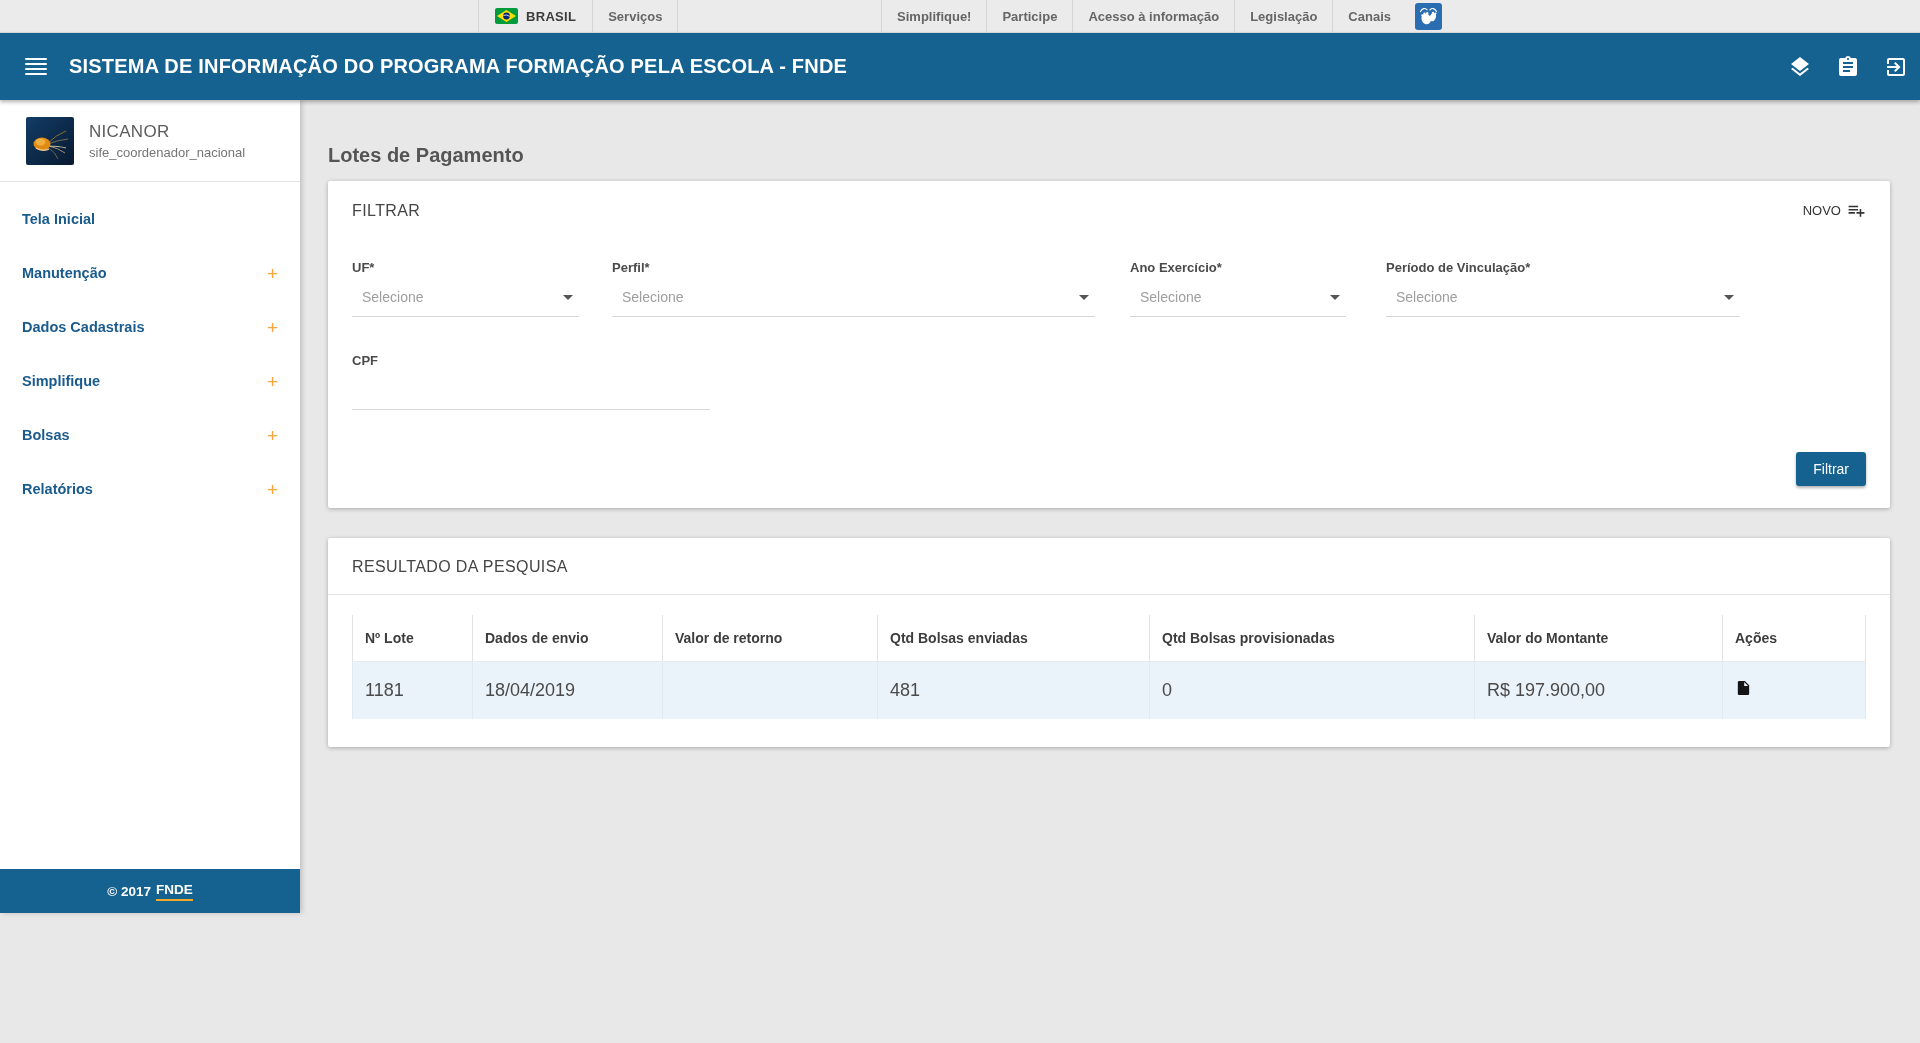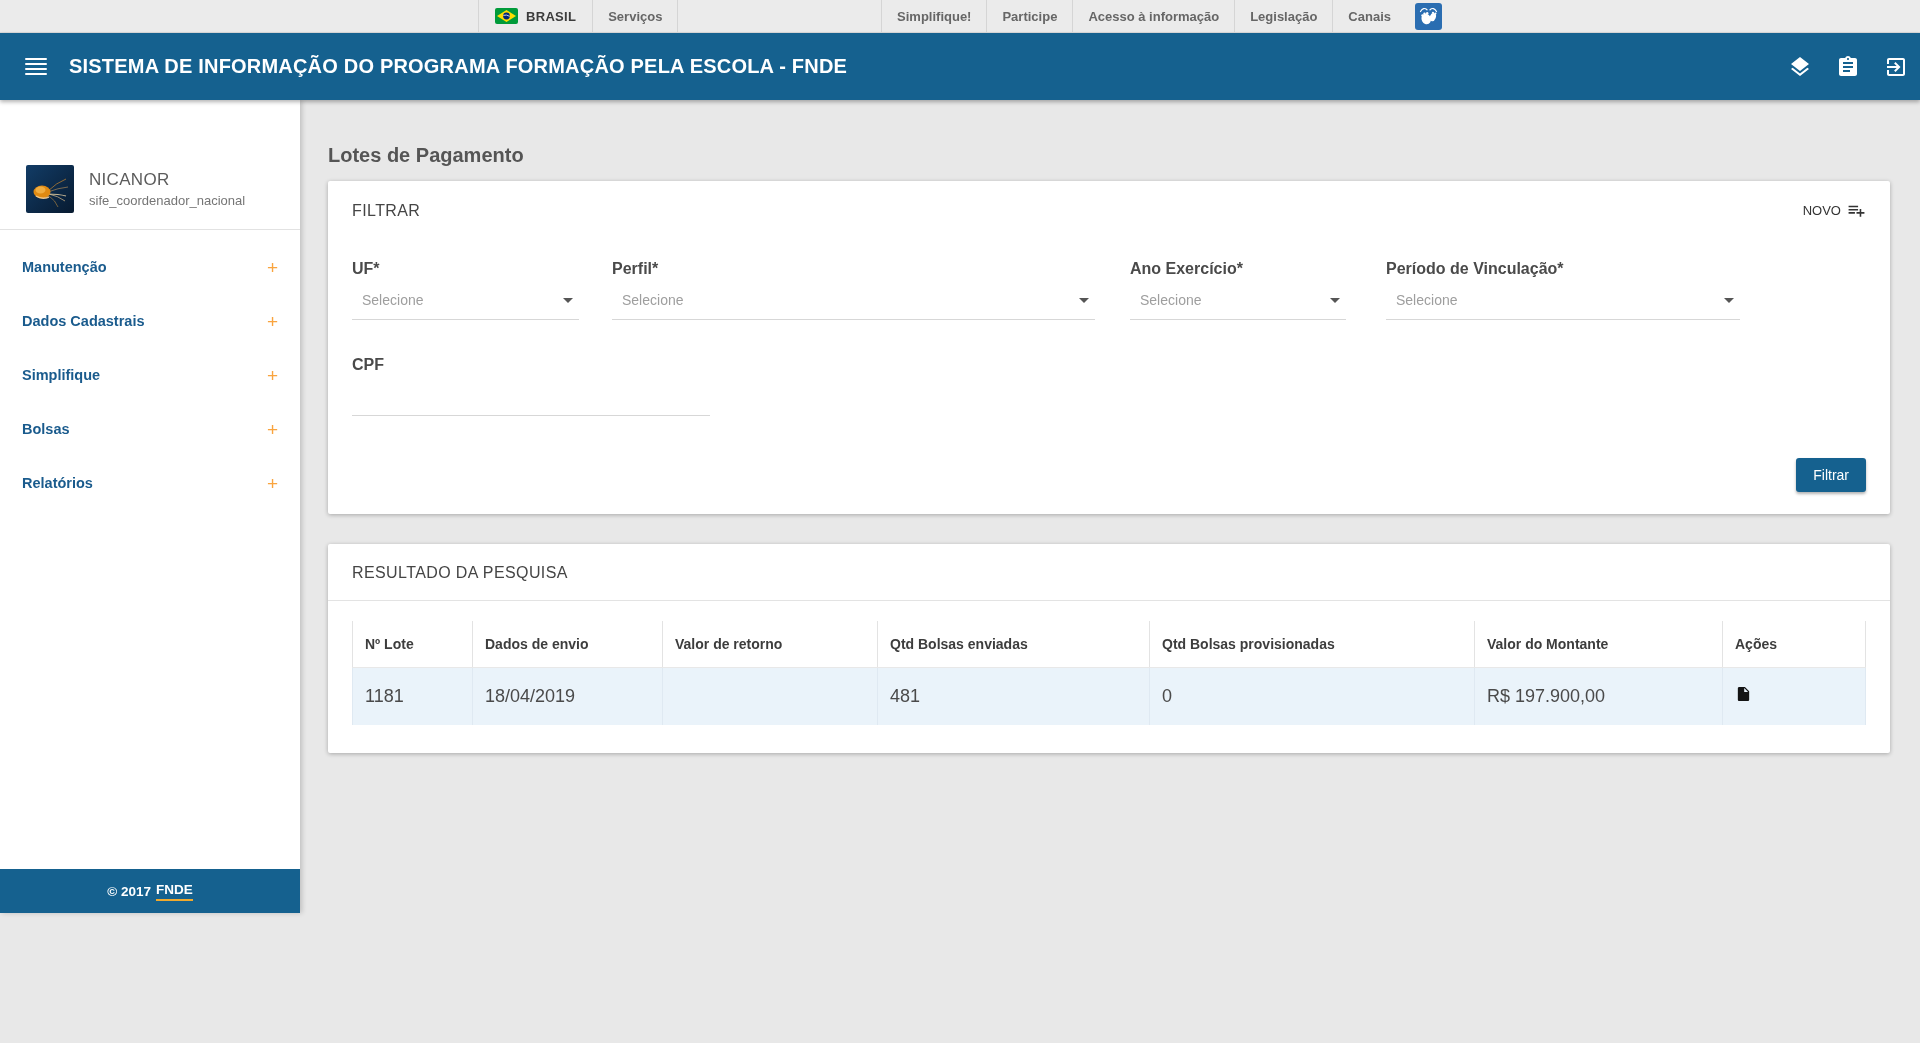--- a/index.html
+++ b/index.html
@@ -20,42 +20,42 @@
   .appbar { height:67px; background:#15618f; display:flex; align-items:center; box-shadow:0 2px 4px rgba(0,0,0,.3); position:relative; z-index:5; }
   .hamburger { width:22px; margin-left:25px; cursor:pointer; display:flex; flex-direction:column; gap:2.5px; }
   .hamburger span { display:block; height:2.6px; background:#fff; border-radius:1px; }
   .app-title { color:#fff; font-size:20px; font-weight:700; margin-left:22px; letter-spacing:.2px; }
   .appbar-icons { margin-left:auto; margin-right:12px; display:flex; align-items:center; gap:24px; }
   .appbar-icons svg { display:block; cursor:pointer; }
 
   
   .layout { display:flex; align-items:flex-start; }
   .sidebar { width:300px; height:813px; background:#fff; box-shadow:2px 0 5px rgba(0,0,0,.18); display:flex; flex-direction:column; position:relative; z-index:4; }
-  .user-block { display:flex; align-items:center; gap:15px; padding:17px 16px 16px 26px; border-bottom:1px solid #e2e2e2;margin-top:48px; }
+  .user-block { display:flex; align-items:center; gap:15px; padding:17px 16px 16px 26px; border-bottom:1px solid #e2e2e2; }
   .avatar { width:48px; height:48px; border-radius:2px; overflow:hidden; flex:0 0 auto; }
   .user-name { font-size:17px; color:#5c5c5c; letter-spacing:.3px; }
   .user-role { font-size:13px; color:#757575; margin-top:3px; }
   .menu { padding-top:10px; }
   .menu-item { height:54px; display:flex; align-items:center; justify-content:space-between; padding:0 22px; cursor:pointer; }
   .menu-item .label { font-size:14.5px; font-weight:700; color:#1a5b8d; }
   .menu-item .plus { font-size:19px; font-weight:400; color:#f9a43f; line-height:1; }
   .sidebar-footer { margin-top:auto; height:44px; background:#15618f; display:flex; align-items:center; justify-content:center; gap:5px; color:#fff; font-size:13.5px; font-weight:700; }
   .sidebar-footer .brand { color:#fff; border-bottom:2px solid #f0a92d; padding-bottom:2px; cursor:pointer; }
 
   
   .main { flex:1; padding:44px 30px 0 28px; }
   .page-title { font-size:20px; font-weight:700; color:#555; margin-bottom:14px; }
   .card { background:#fff; border-radius:2px; box-shadow:0 1px 4px rgba(0,0,0,.28); margin-bottom:30px; }
   .card-filter { padding:20px 24px 22px; }
   .card-head { display:flex; justify-content:space-between; align-items:center; }
   .card-title { font-size:16px; color:#454545; letter-spacing:.4px; }
   .novo-btn { display:flex; align-items:center; gap:6px; font-size:13px; font-weight:500; color:#333; cursor:pointer; }
 
   .filter-row { display:flex; margin-top:40px; }
-  .field label { display:block; font-size:16px; font-weight:700; color:#4a4a4a; }
+  .field label { display:block; font-size:13px; font-weight:700; color:#4a4a4a; }
   .select-box { margin-top:8px; display:flex; align-items:center; justify-content:space-between; padding:6px 6px 11px 10px; border-bottom:1px solid #d7d7d7; cursor:pointer; }
   .select-box .placeholder { font-size:14px; color:#9e9e9e; }
   .caret { width:0; height:0; border-left:5px solid transparent; border-right:5px solid transparent; border-top:5px solid #555; }
   .f-uf { width:227px; margin-right:33px; }
   .f-perfil { width:483px; margin-right:35px; }
   .f-ano { width:216px; margin-right:40px; }
   .f-periodo { width:354px; }
   .cpf-row { margin-top:36px; }
   .f-cpf { width:358px; }
   .text-underline { margin-top:8px; border-bottom:1px solid #d7d7d7; }
@@ -159,20 +159,23 @@
           <path d="M10 31 q6 4 13 1" stroke="#f3cf9a" stroke-width="1.4" fill="none" opacity=".9"></path>
         </svg>
       </div>
       <div>
         <div class="user-name">NICANOR</div>
         <div class="user-role">sife_coordenador_nacional</div>
       </div>
     </div>
 
     <div class="menu">
+      <div class="menu-item">
+        <span class="label">Tela Inicial</span>
+      </div>
       <div class="menu-item">
         <span class="label">Manutenção</span>
         <span class="plus">+</span>
       </div>
       <div class="menu-item">
         <span class="label">Dados Cadastrais</span>
         <span class="plus">+</span>
       </div>
       <div class="menu-item">
         <span class="label">Simplifique</span>

